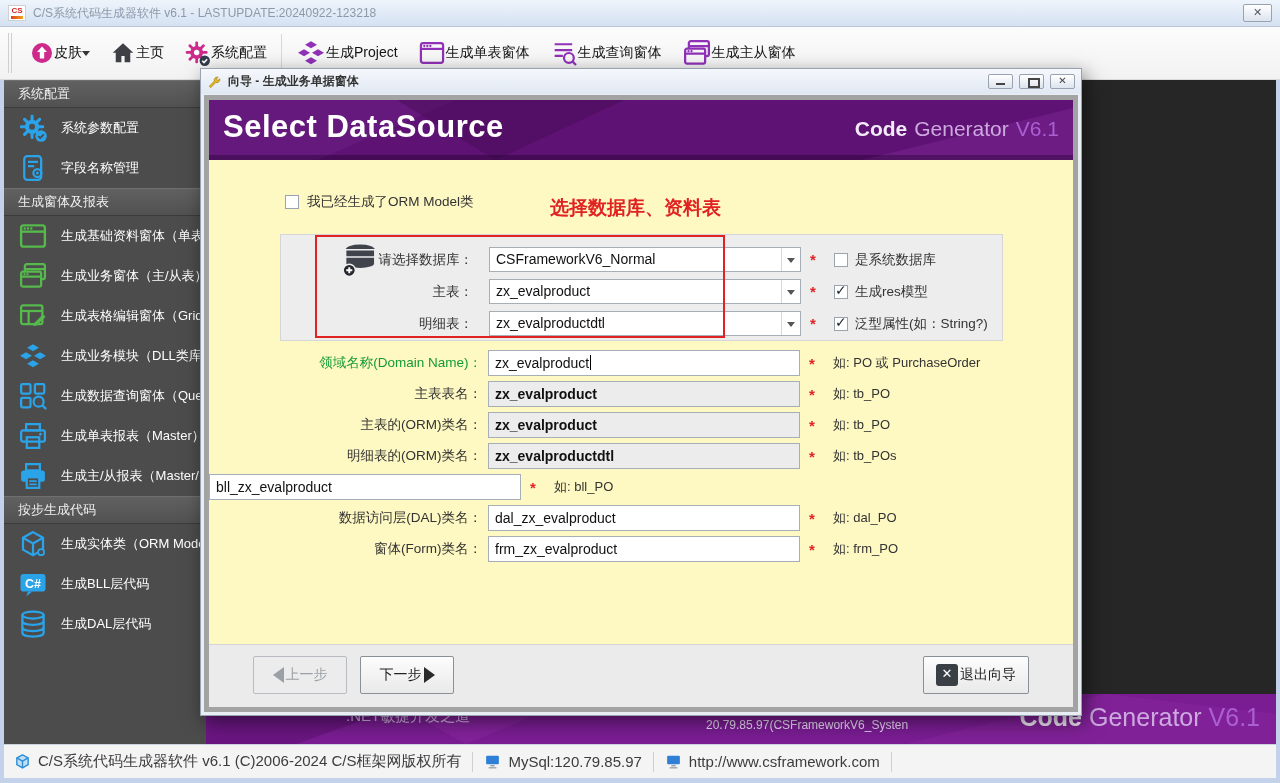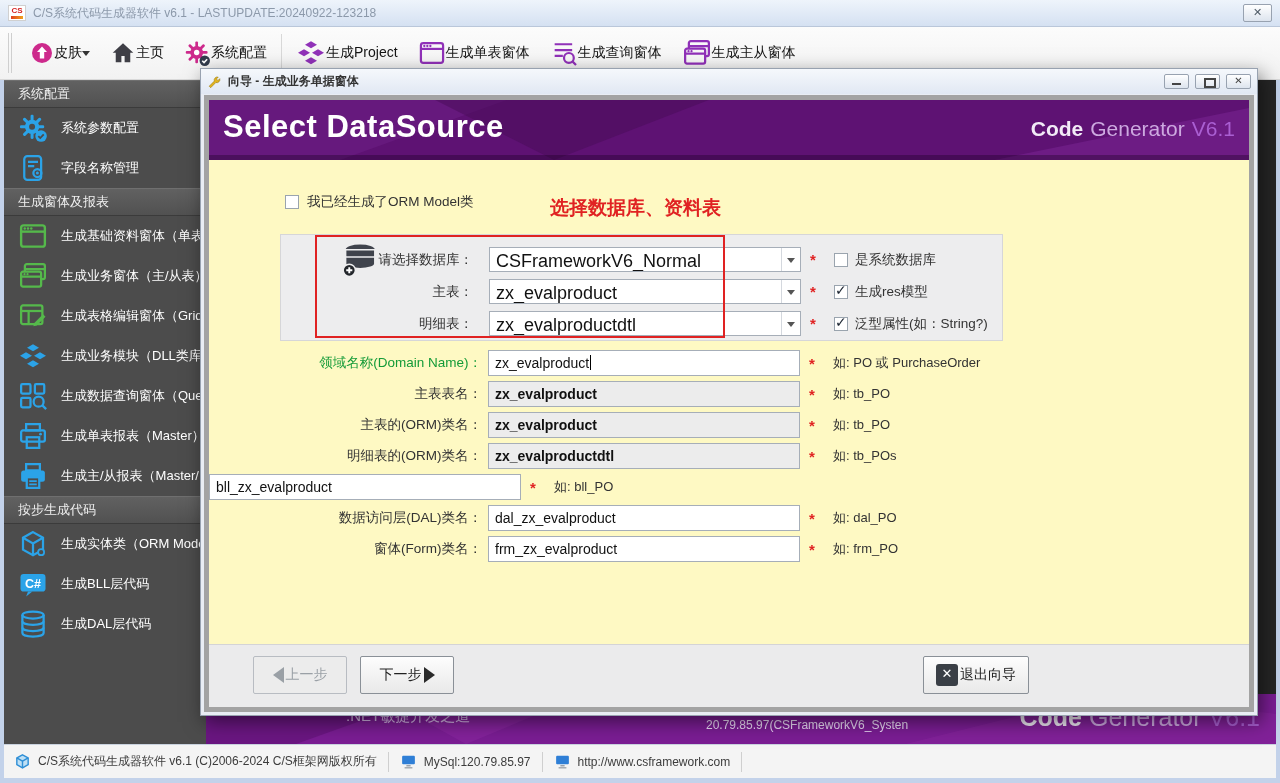--- a/index.html
+++ b/index.html
@@ -55,25 +55,25 @@
   .banner .server{position:absolute;left:500px;top:24px;font-size:12px;color:#ead9f5}
   .banner .brand{position:absolute;right:16px;top:9px;font-size:25px;white-space:nowrap}
   .b-code{color:#f2ebf7;font-weight:bold}
   .b-gen{color:#cda9e0;margin-left:7px}
   .b-ver{color:#aa5fd2;margin-left:7px}
   .poly{position:absolute;inset:0;width:100%;height:100%}
 
   
   .statusbar{position:absolute;left:4px;right:4px;bottom:5px;height:34px;background:#f4f4f4;
     border-top:1px solid #c9d2de;display:flex;align-items:center;padding:0 10px;gap:11px}
-  .sb-item{display:flex;align-items:center;gap:7px;font-size:12px;color:#3c3c3c;white-space:nowrap}
+  .sb-item{display:flex;align-items:center;gap:7px;font-size:15px;color:#3c3c3c;white-space:nowrap}
   .sb-sep{width:1px;height:20px;background:#cfcfcf}
 
   
-  .dialog{position:absolute;left:200px;top:68px;width:1058px;height:648px;z-index:10;
+  .dialog{position:absolute;left:200px;top:68px;width:882px;height:648px;z-index:10;
     background:#e9edf4;border:1px solid #98a2b0;box-shadow:4px 6px 18px rgba(0,0,0,.5)}
   .dlg-titlebar{height:25px;display:flex;align-items:center;gap:6px;padding:0 6px;
     background:linear-gradient(#f5f8fc,#e1e8f3)}
   .dlg-title{font-size:12px;color:#333;font-weight:bold;flex:1;white-space:nowrap}
   .dlg-btn{width:25px;height:15px;border:1px solid #98a2b0;border-radius:2px;
     background:linear-gradient(#ffffff,#dde4ee);position:relative;cursor:pointer;flex:none}
   .dlg-btn.min::after{content:"";position:absolute;left:7px;right:7px;bottom:3px;height:2px;background:#444}
   .dlg-btn.max::after{content:"";position:absolute;left:8px;top:3px;width:8px;height:6px;border:2px solid #444}
   .dlg-btn.close::after{content:"✕";position:absolute;left:0;right:0;top:0;text-align:center;
     font-size:10px;font-weight:bold;color:#444}
@@ -90,21 +90,21 @@
   .sm-lbl{font-size:13.5px;color:#333}
   .annotation{position:absolute;left:341px;top:95px;font-size:19px;font-weight:bold;color:var(--red)}
 
   .ds-panel{position:absolute;left:71px;top:134px;width:723px;height:107px;
     background:#ededee;border:1px solid #d6d6d8}
   .ds-icon{position:absolute;left:58px;top:8px}
   .ds-rows{position:absolute;left:0;top:12px;right:0;display:flex;flex-direction:column;gap:7px}
   .ds-row{display:flex;align-items:center;height:25px}
   .ds-row .lbl{width:208px;padding-right:16px;text-align:right;font-size:13.5px;color:#333;flex:none}
   .combo{width:312px;height:25px;background:#fff;border:1px solid #a6aeb8;display:flex;cursor:pointer;flex:none}
-  .combo .val{flex:1;padding:3px 6px;font-size:18px;color:#111;white-space:nowrap;overflow:hidden}
+  .combo .val{flex:1;padding:3px 6px;font-size:14px;color:#111;white-space:nowrap;overflow:hidden}
   .combo .dd{width:19px;border-left:1px solid #d4d8de;display:flex;align-items:center;justify-content:center}
   .combo .dd::after{content:"";border:4px solid transparent;border-top:5px solid #555;margin-top:5px}
   .req{color:var(--red);font-weight:bold;font-size:15px;margin-left:9px;width:10px;flex:none}
   .ds-opt{display:flex;align-items:center;gap:7px;margin-left:14px}
   .red-rect{position:absolute;left:106px;top:135px;width:410px;height:103px;
     border:2px solid var(--red);pointer-events:none;z-index:5}
 
   .f-rows{position:absolute;left:0;top:250px;right:0}
   .f-row{display:flex;align-items:center;height:26px;margin-bottom:5px}
   .f-row .lbl{width:279px;padding-right:6px;text-align:right;font-size:13.5px;color:#333;flex:none}

